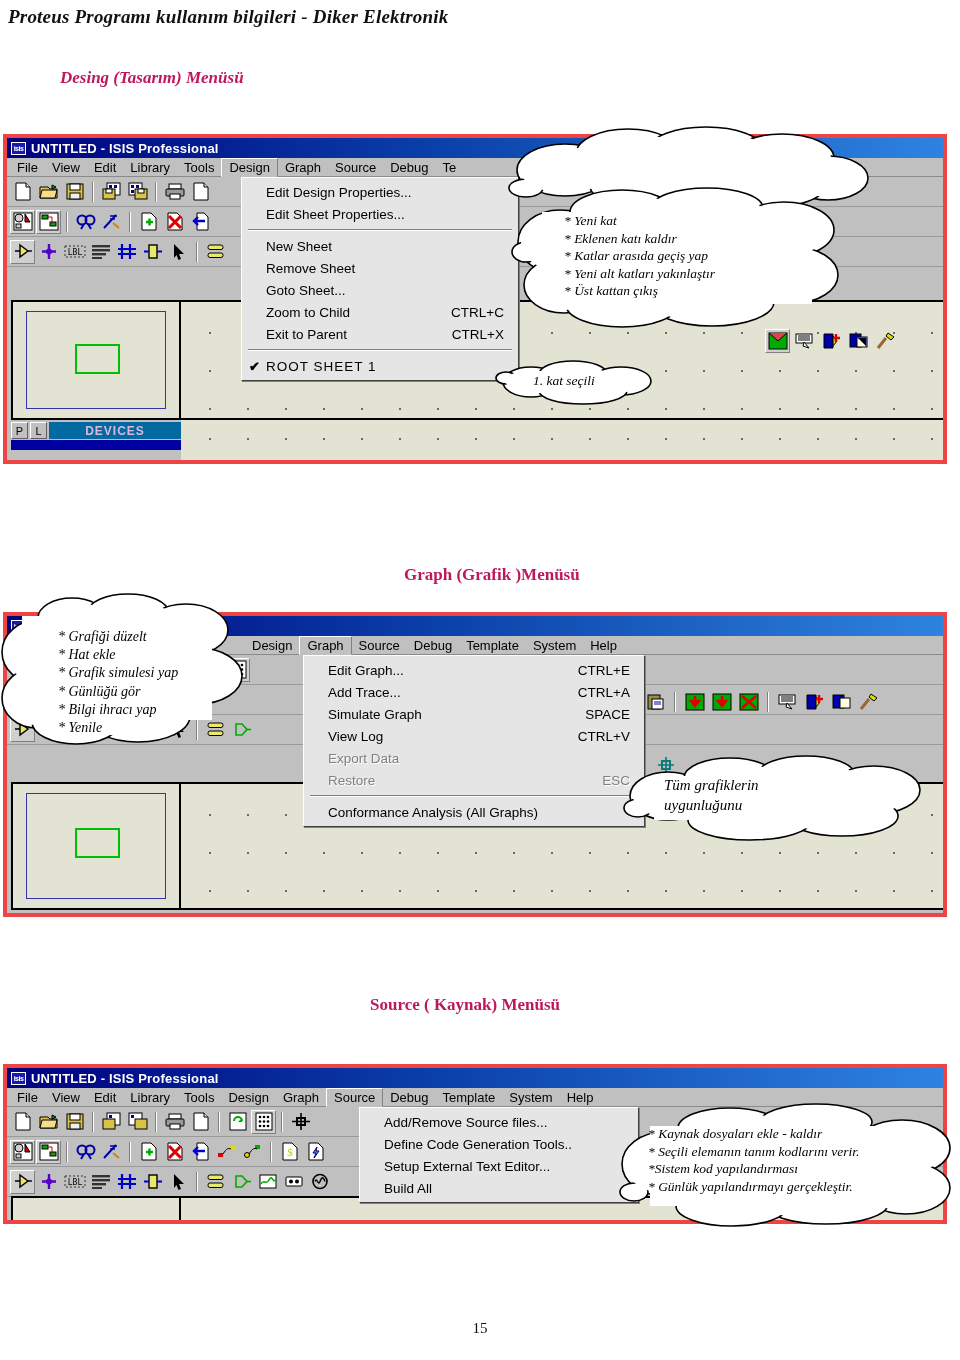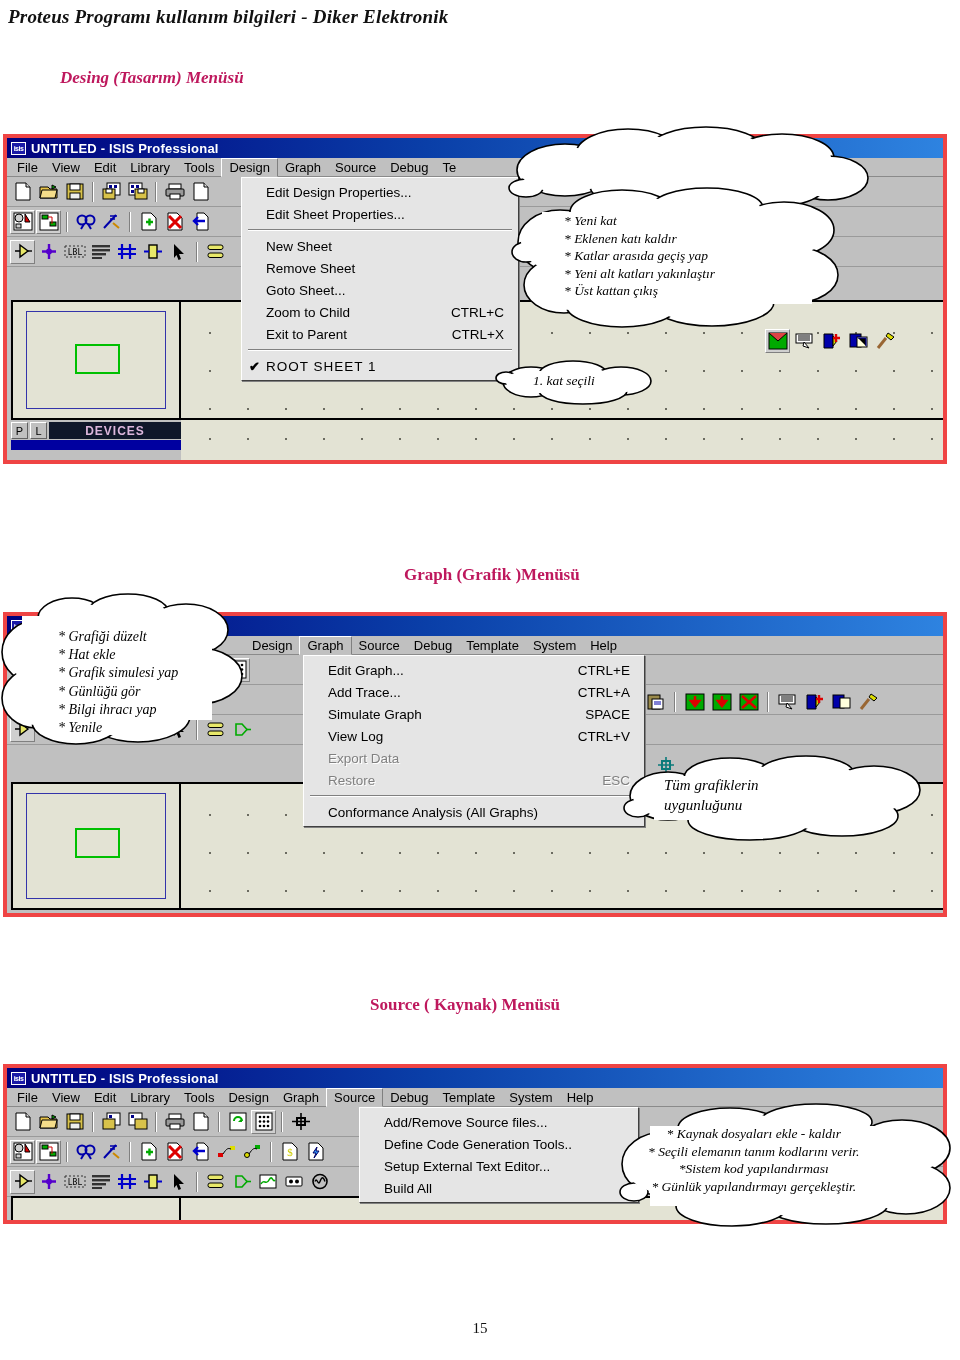--- a/index.html
+++ b/index.html
@@ -126,21 +126,21 @@
   .devices-bar{
     position:absolute; display:flex; align-items:center; gap:2px;
   }
   .pl-btn{
     width:17px;height:17px;background:#c0c0c0;
     border:1px solid #fff;border-right-color:#606060;border-bottom-color:#606060;
     font-size:11px; display:flex;align-items:center;justify-content:center;
     font-family:"Liberation Sans", sans-serif; color:#000;
   }
   .devices-label{
-    flex:1; height:17px; background:#0f172a; color:#dcb6dc;
+    flex:1; height:17px; background:#0369a1; color:#dcb6dc;
     font-size:12px; font-weight:bold; letter-spacing:1px;
     display:flex;align-items:center;justify-content:center;
     font-family:"Liberation Sans", sans-serif;
   }
   .blue-strip{ position:absolute; background:#0000a0; }
 
   
   .cloud{ position:absolute; z-index:60; }
   .cloud svg{ position:absolute; left:0; top:0; overflow:visible; }
   .cloud .ctext{
@@ -1112,21 +1112,21 @@
     </div>
     <div class="dd-row">
       <span class="dd-label">Setup External Text Editor...</span>
     </div>
     <div class="dd-row">
       <span class="dd-label">Build All</span>
     </div>
   </div>
 </div>
 
-<div class="cloud" style="left:620px; top:1108px; width:330px; height:112px;text-align:center;">
+<div class="cloud" style="left:620px; top:1108px; width:330px; height:112px;">
   <svg width="330" height="112" viewBox="0 0 330 112">
     <g fill="#ffffff" stroke="#000" stroke-width="1.6">
       <ellipse cx="44" cy="56" rx="42" ry="32"></ellipse>
       <ellipse cx="110" cy="20" rx="52" ry="20"></ellipse>
       <ellipse cx="196" cy="14" rx="56" ry="18"></ellipse>
       <ellipse cx="282" cy="40" rx="48" ry="28"></ellipse>
       <ellipse cx="286" cy="80" rx="44" ry="26"></ellipse>
       <ellipse cx="206" cy="96" rx="62" ry="20"></ellipse>
       <ellipse cx="112" cy="98" rx="56" ry="20"></ellipse>
       <ellipse cx="14" cy="84" rx="14" ry="9"></ellipse>

